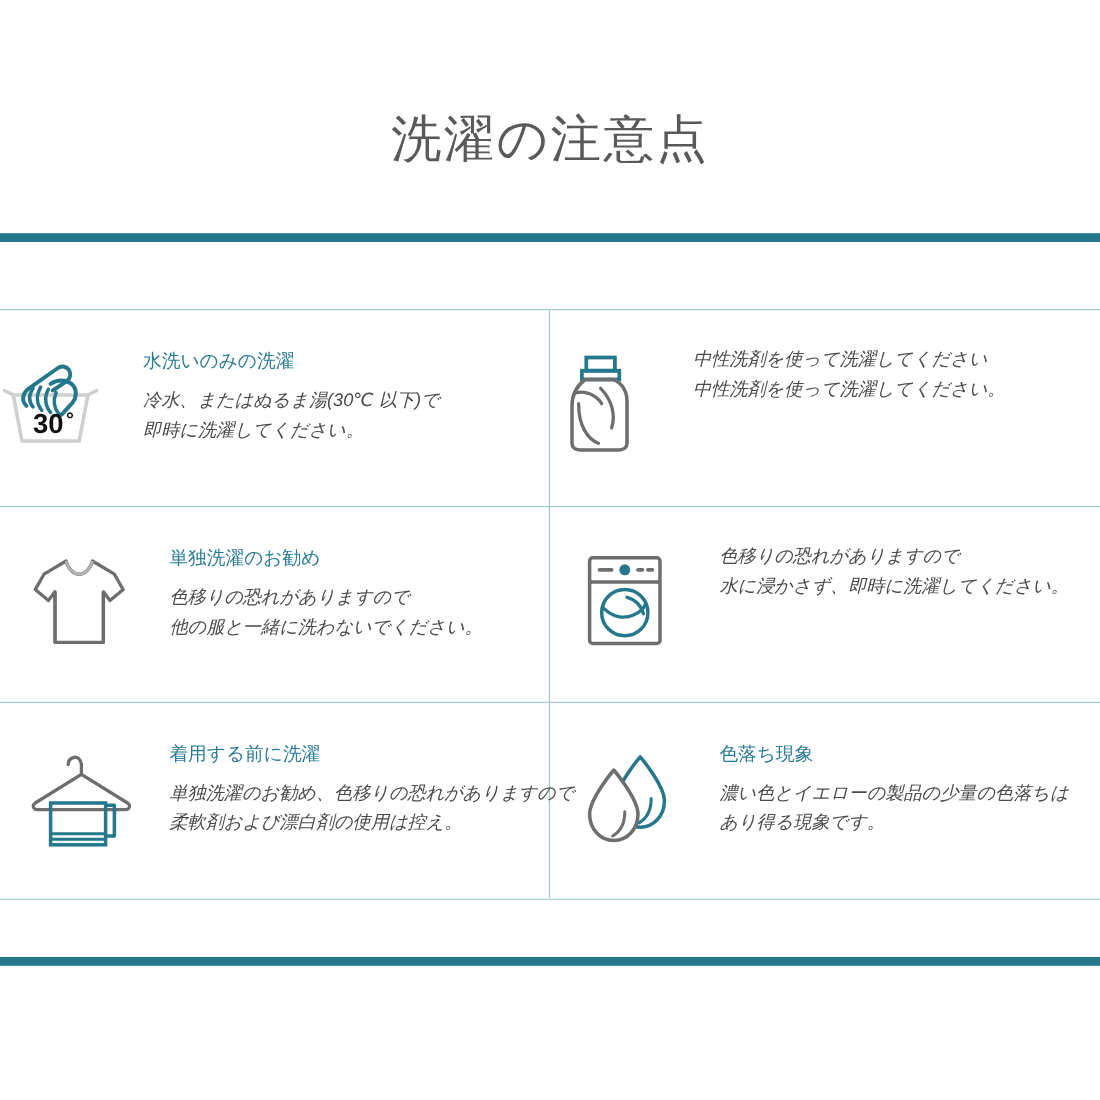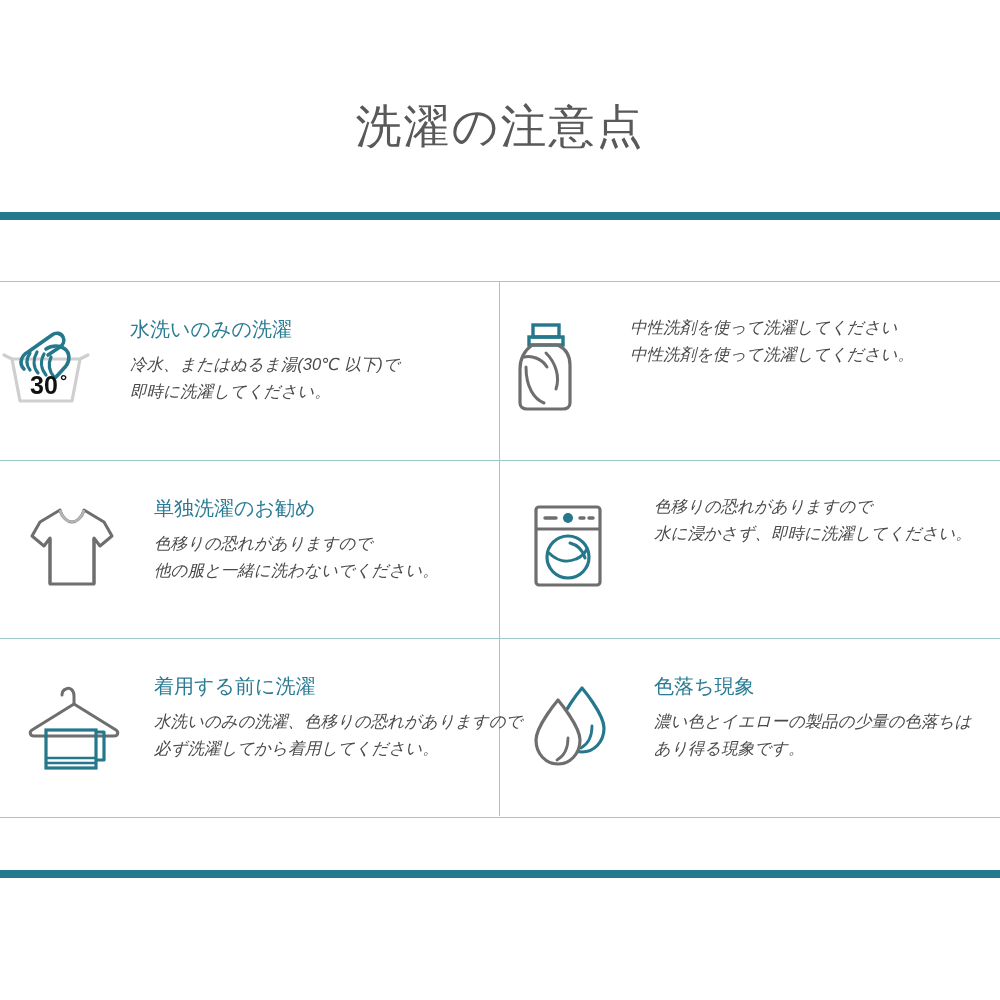--- a/index.html
+++ b/index.html
@@ -82,21 +82,21 @@
     align-items: center;
     justify-content: flex-start;
   }
   .icon-wrap svg { display: block; }
 
   .text-wrap {
     padding-top: 2px;
   }
   .card-title {
     color: #2a7b94;
-    font-size: 20px;
+    font-size: 17px;
     line-height: 30px;
     font-weight: 400;
     margin: 0 0 7px 0;
     white-space: nowrap;
   }
   .card-line {
     color: #4a4a4a;
     font-size: 16.5px;
     line-height: 27px;
     white-space: nowrap;
@@ -201,22 +201,22 @@
           <path d="M50 28 L50 20 C50 14 46 11 42 13 C39 14 38 17 38 19" fill="none" stroke="#6e6e6e" stroke-width="3" stroke-linecap="round"></path>
           <path d="M50 28 L8 54 C5 56 6 60 10 60 L90 60 C94 60 95 56 92 54 Z" fill="none" stroke="#6e6e6e" stroke-width="3" stroke-linejoin="round"></path>
           <rect x="22" y="54" width="50" height="38" fill="none" stroke="#25788c" stroke-width="3.2"></rect>
           <path d="M72 56 L80 56 L80 84 L72 84" fill="none" stroke="#25788c" stroke-width="3.2" stroke-linejoin="round"></path>
           <path d="M22 82 L72 82" fill="none" stroke="#25788c" stroke-width="2.6"></path>
           <path d="M22 87 L72 87" fill="none" stroke="#25788c" stroke-width="2.6"></path>
         </svg>
       </div>
       <div class="text-wrap">
         <div class="card-title">着用する前に洗濯</div>
-        <div class="card-line">水洗いのみの洗濯、色移りの恐れがありますので</div>
-        <div class="card-line">必ず洗濯してから着用してください。</div>
+        <div class="card-line">単独洗濯のお勧め、色移りの恐れがありますので</div>
+        <div class="card-line">柔軟剤および漂白剤の使用は控え。</div>
       </div>
     </div>
 
     <div class="cell col-right row-bot">
       <div class="icon-wrap">
         <svg width="92" height="92" viewBox="0 0 92 92">
           <path d="M58 10 C58 10 80 36 80 50 C80 64 70 74 58 74 C46 74 36 64 36 50 C36 36 58 10 58 10 Z" fill="#ffffff" stroke="#25788c" stroke-width="3.2" stroke-linejoin="round"></path>
           <path d="M68 48 C68 58 64 66 57 70" fill="none" stroke="#25788c" stroke-width="2.8" stroke-linecap="round"></path>
           <path d="M34 22 C34 22 56 48 56 62 C56 76 46 86 34 86 C22 86 12 76 12 62 C12 48 34 22 34 22 Z" fill="#ffffff" stroke="#6e6e6e" stroke-width="3.2" stroke-linejoin="round"></path>
           <path d="M44 60 C44 70 40 78 33 82" fill="none" stroke="#6e6e6e" stroke-width="2.8" stroke-linecap="round"></path>

